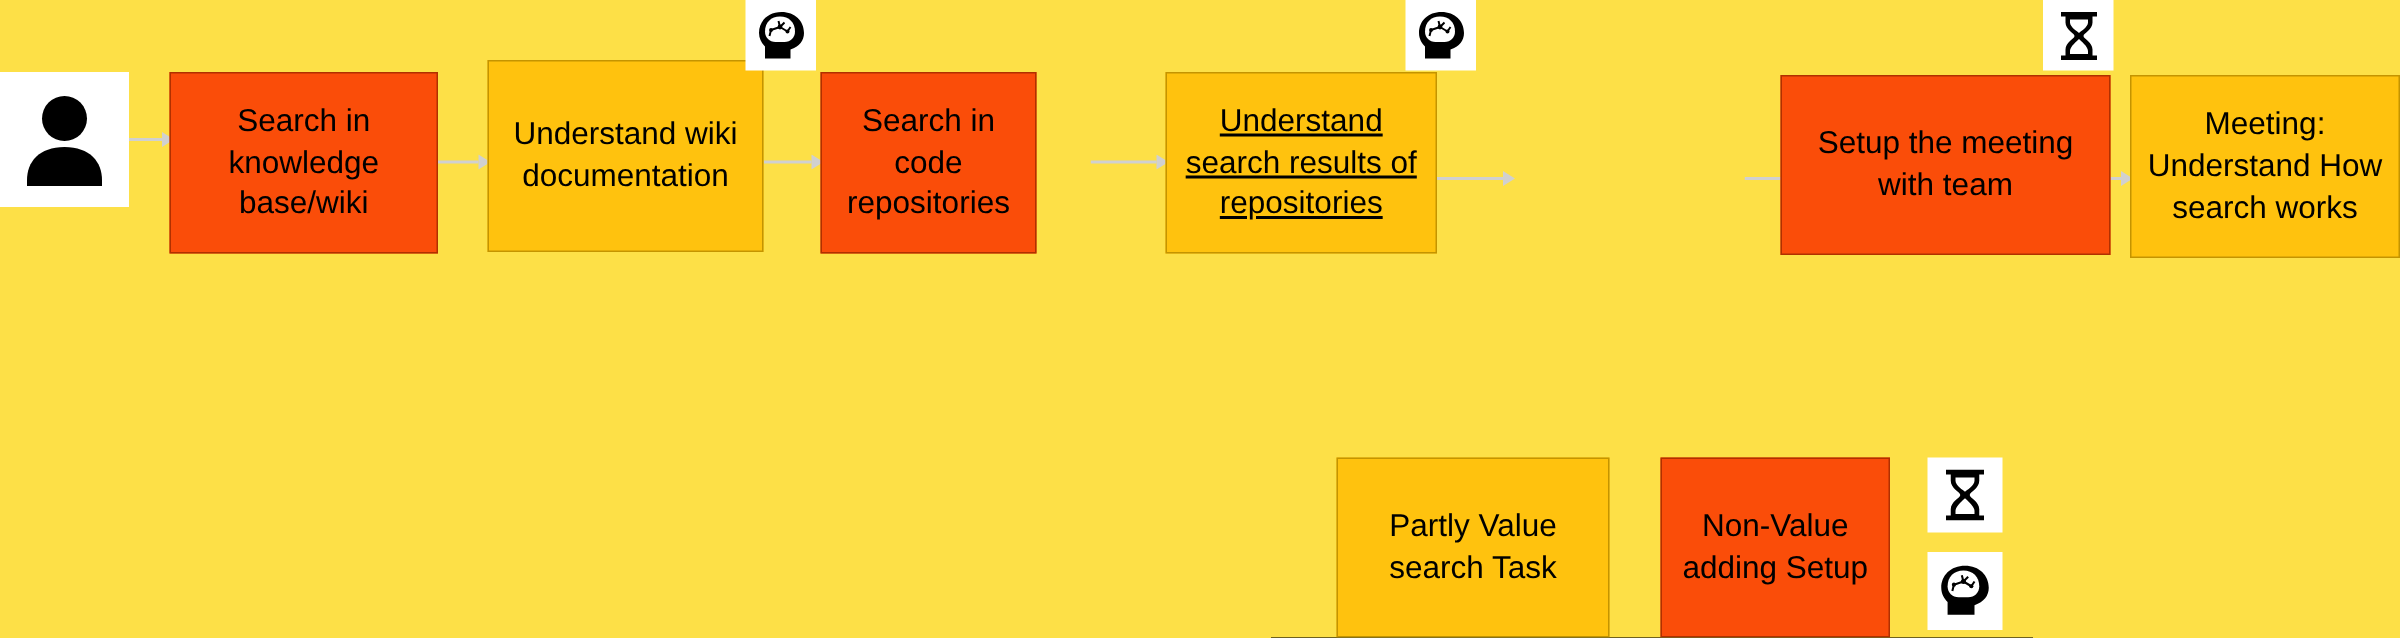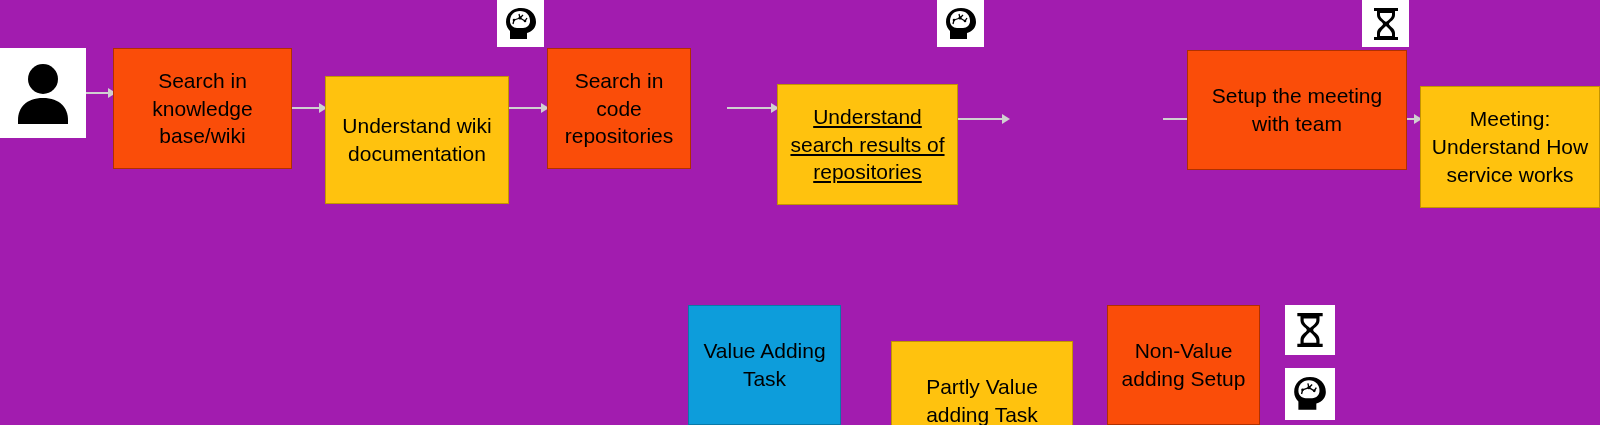--- a/index.html
+++ b/index.html
@@ -7,21 +7,21 @@
     padding: 0;
     background: #000000;
   }
   body {
     font-family: "Liberation Sans", sans-serif;
   }
   #canvas {
     position: relative;
     width: 1600px;
     height: 425px;
-    background: #a21caf;
+    background: #fde047;
     overflow: hidden;
   }
   .node {
     position: absolute;
     box-sizing: border-box;
     display: flex;
     align-items: center;
     justify-content: center;
     text-align: center;
     color: #000000;
@@ -29,21 +29,20 @@
     line-height: 1.32;
     padding: 2px 6px;
     letter-spacing: 0px;
   }
   .node.orange {
     background: #fa4d09;
     border: 1px solid #b03000;
   }
   .node.yellow {
     background: #ffc породы;
-    margin-top: 36px;
   }
   .node.yellow {
     background: #ffc20e;
     border: 1px solid #c49400;
   }
   .node.blue {
     background: #0d9ddb;
     border: 1px solid #0a79a8;
   }
   .node .label {
@@ -165,29 +164,26 @@
   </div>
   <div class="iconbox" style="left:1362px; top:0px; width:47px; height:47px;">
     <svg width="30" height="36" viewBox="0 0 30 36" aria-hidden="true">
       <path d="M3 2 L27 2 L27 5 L24 5 L24 9 C24 14 18 16 18 18 C18 20 24 22 24 27 L24 31 L27 31 L27 34 L3 34 L3 31 L6 31 L6 27 C6 22 12 20 12 18 C12 16 6 14 6 9 L6 5 L3 5 Z" fill="#000"></path>
       <path d="M9 7 L21 7 L21 9 C21 12 16 15 15 16 C14 15 9 12 9 9 Z" fill="#fff"></path>
       <path d="M15 20 C16 21 21 25 21 28 L21 30 L9 30 L9 28 C9 25 14 21 15 20 Z" fill="#fff"></path>
     </svg>
   </div>
 
   <div class="node yellow" style="left:1420px; top:50px; width:180px; height:122px;">
-    <span class="label">Meeting: Understand How service works</span>
-  </div>
-
-  <div class="node blue" style="left:688px; top:305px; width:153px; height:120px;">
-    <span class="label">Value Adding Task</span>
-  </div>
+    <span class="label">Meeting: Understand How search works</span>
+  </div>
+
 
   <div class="node yellow" style="left:891px; top:305px; width:182px; height:120px;">
-    <span class="label">Partly Value adding Task</span>
+    <span class="label">Partly Value search Task</span>
   </div>
 
   <div class="node orange" style="left:1107px; top:305px; width:153px; height:120px;">
     <span class="label">Non-Value adding Setup</span>
   </div>
 
   <div class="iconbox" style="left:1285px; top:305px; width:50px; height:50px;">
     <svg width="32" height="38" viewBox="0 0 30 36" aria-hidden="true">
       <path d="M3 2 L27 2 L27 5 L24 5 L24 9 C24 14 18 16 18 18 C18 20 24 22 24 27 L24 31 L27 31 L27 34 L3 34 L3 31 L6 31 L6 27 C6 22 12 20 12 18 C12 16 6 14 6 9 L6 5 L3 5 Z" fill="#000"></path>
       <path d="M9 7 L21 7 L21 9 C21 12 16 15 15 16 C14 15 9 12 9 9 Z" fill="#fff"></path>

